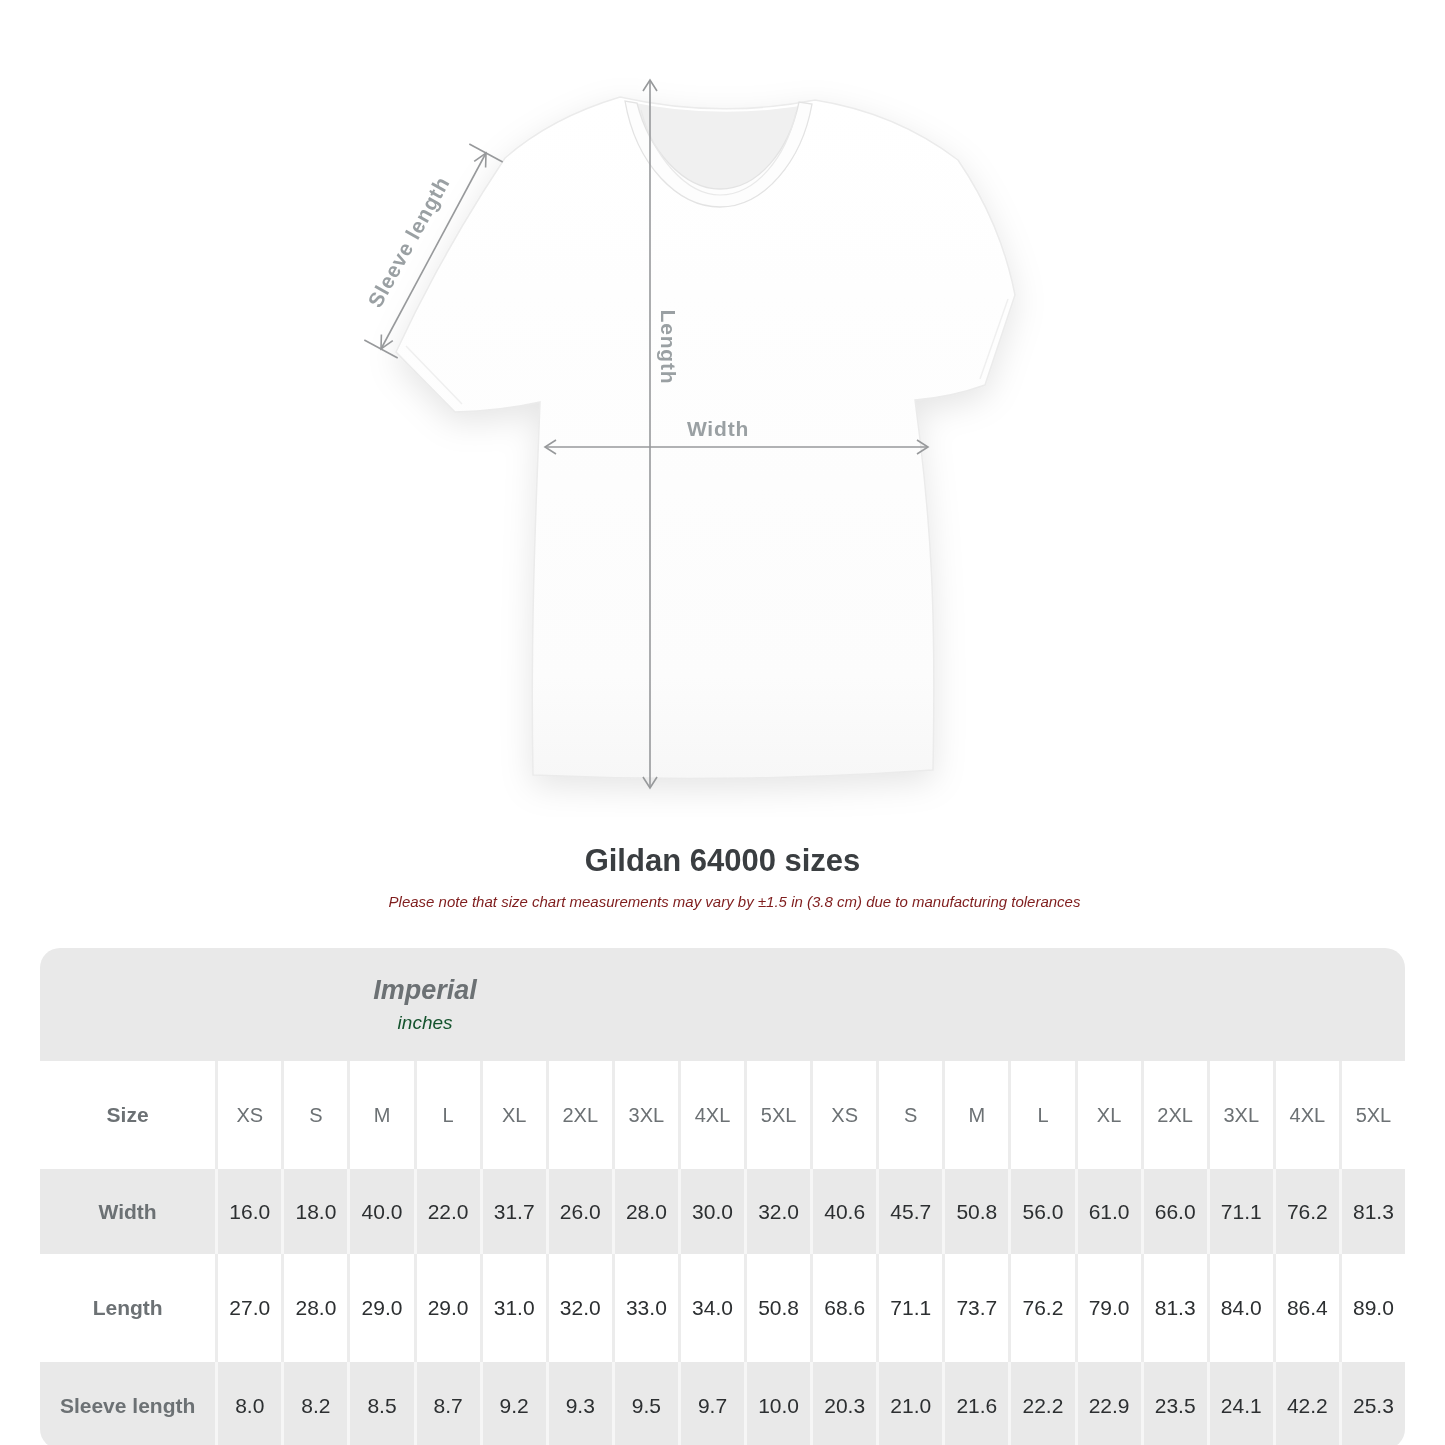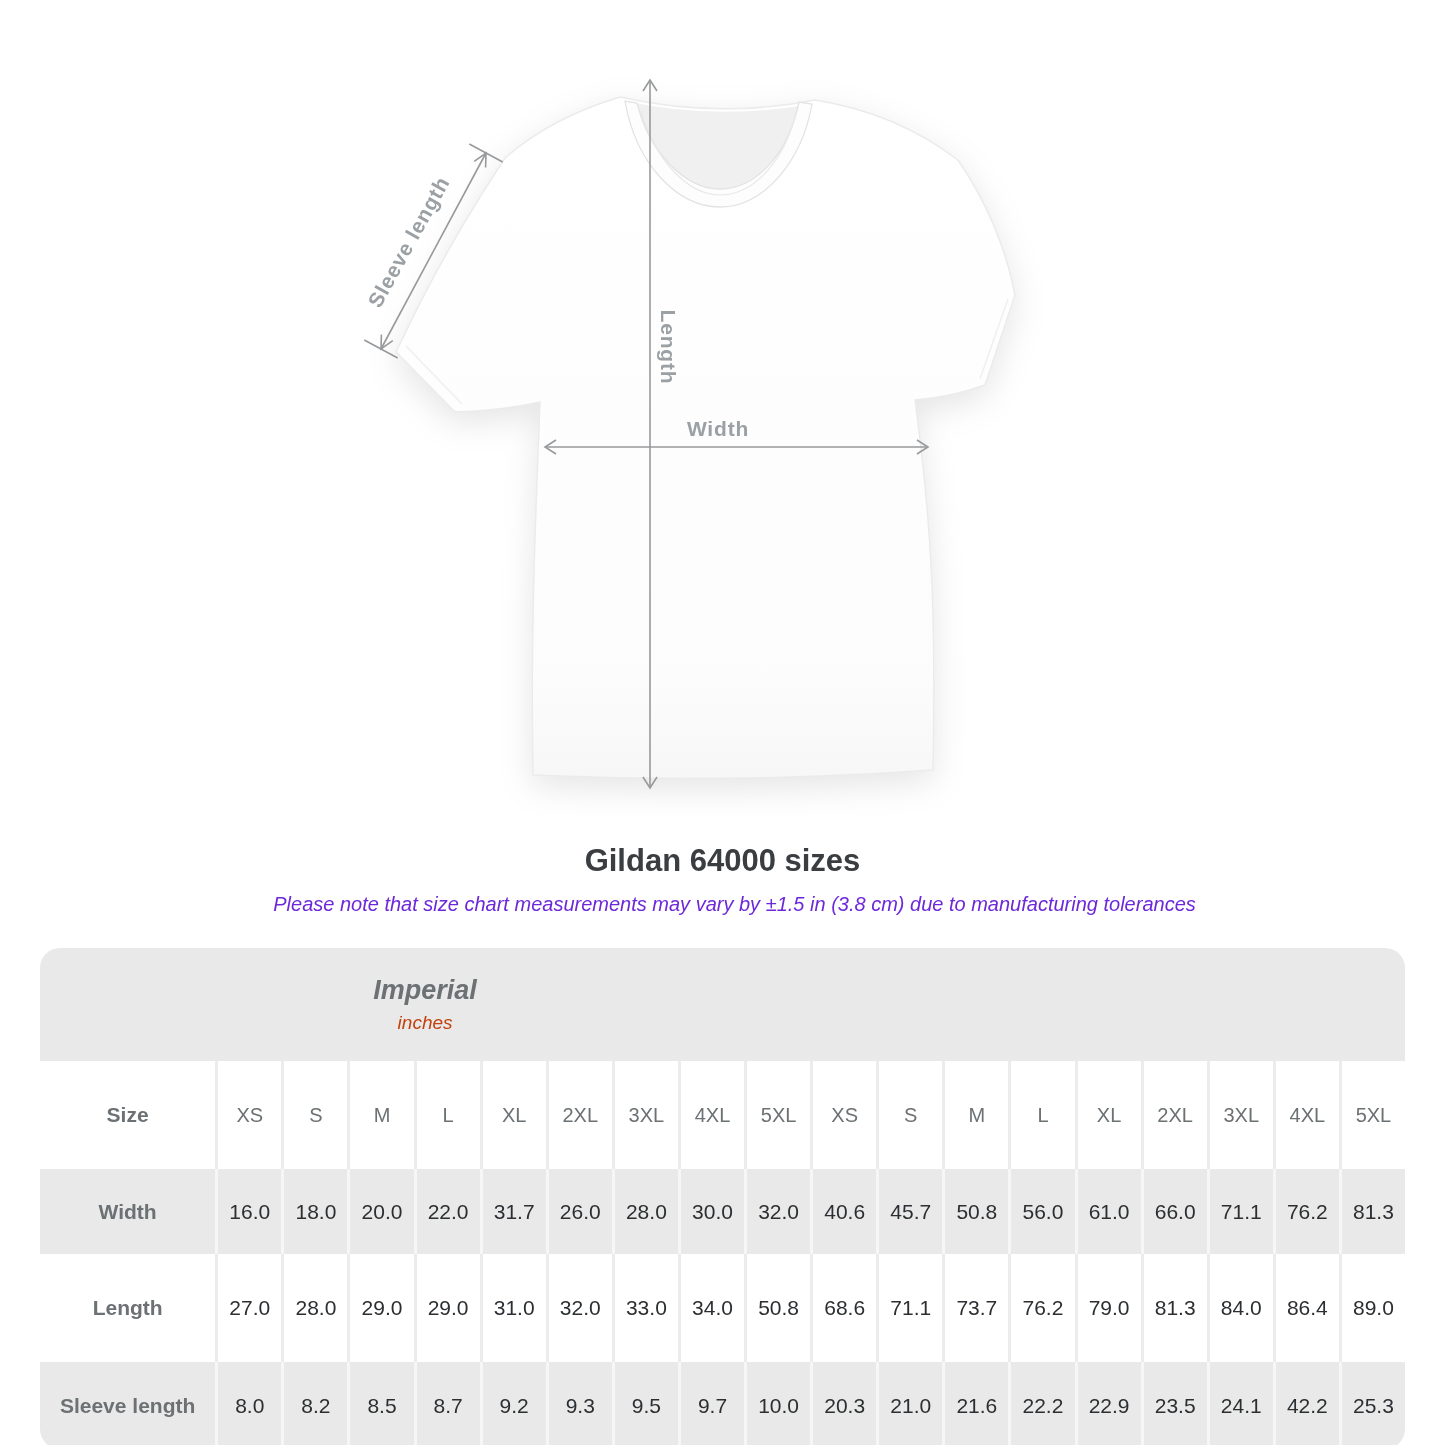--- a/index.html
+++ b/index.html
@@ -15,31 +15,31 @@
     position:absolute;font-weight:bold;color:#9aa0a3;font-size:21px;
     letter-spacing:0.8px;white-space:nowrap;transform-origin:center center;
   }
   .lbl-sleeve{left:409px;top:242px;transform:translate(-50%,-50%) rotate(-61deg);}
   .lbl-length{left:668px;top:347px;transform:translate(-50%,-50%) rotate(90deg);}
   .lbl-width{left:718px;top:429px;transform:translate(-50%,-50%);}
 
   
   .heading{position:absolute;left:0;top:843px;width:1445px;text-align:center;}
   .title{font-size:31px;font-weight:bold;color:#3a3e41;margin:0;}
-  .subtitle{font-size:20px;font-style:italic;color:#6d28d9;margin:14px 0 0 0;padding-left:24px;}
+  .subtitle{font-size:15px;font-style:italic;color:#7f1d1d;margin:14px 0 0 0;padding-left:24px;}
 
   
   .size-table{
     position:absolute;left:40px;top:948px;width:1365px;
     border-radius:20px;overflow:hidden;background:#ffffff;
   }
   .band{display:grid;grid-template-columns:769fr 594fr;background:#e9e9e9;height:113px;}
   .band-sec{display:flex;flex-direction:column;align-items:center;justify-content:center;gap:6px;}
   .band-title{font-size:27px;font-weight:bold;font-style:italic;color:#6c7174;}
-  .band-unit{font-size:19px;font-style:italic;color:#c2410c;}
+  .band-unit{font-size:19px;font-style:italic;color:#14532d;}
 
   .trow{display:grid;grid-template-columns:175fr repeat(18,66fr);}
   .row-white{background:#ffffff;--div:#ececec;height:108px;}
   .row-gray{background:#e9e9e9;--div:#f6f6f6;height:85px;}
   .trow:last-child{height:87px;}
   .cell{display:flex;align-items:center;justify-content:center;}
   .trow .cell + .cell{border-left:3px solid var(--div);}
   .label-cell{font-weight:bold;color:#6c7174;font-size:21px;}
   .head-cell{font-weight:normal;color:#6c7174;font-size:20px;}
   .val-cell{color:#2c2f31;font-size:21px;}
@@ -150,21 +150,21 @@
     <div class="cell head-cell">2XL</div>
     <div class="cell head-cell">3XL</div>
     <div class="cell head-cell">4XL</div>
     <div class="cell head-cell">5XL</div>
   </div>
 
   <div class="trow row-gray">
     <div class="cell label-cell">Width</div>
     <div class="cell val-cell">16.0</div>
     <div class="cell val-cell">18.0</div>
-    <div class="cell val-cell">20.0</div>
+    <div class="cell val-cell">40.0</div>
     <div class="cell val-cell">22.0</div>
     <div class="cell val-cell">31.7</div>
     <div class="cell val-cell">26.0</div>
     <div class="cell val-cell">28.0</div>
     <div class="cell val-cell">30.0</div>
     <div class="cell val-cell">32.0</div>
     <div class="cell val-cell">40.6</div>
     <div class="cell val-cell">45.7</div>
     <div class="cell val-cell">50.8</div>
     <div class="cell val-cell">56.0</div>

